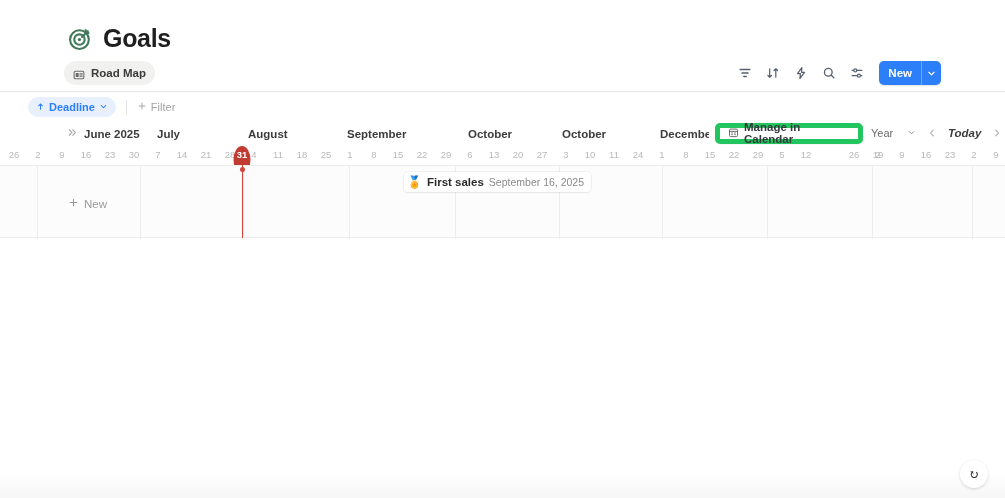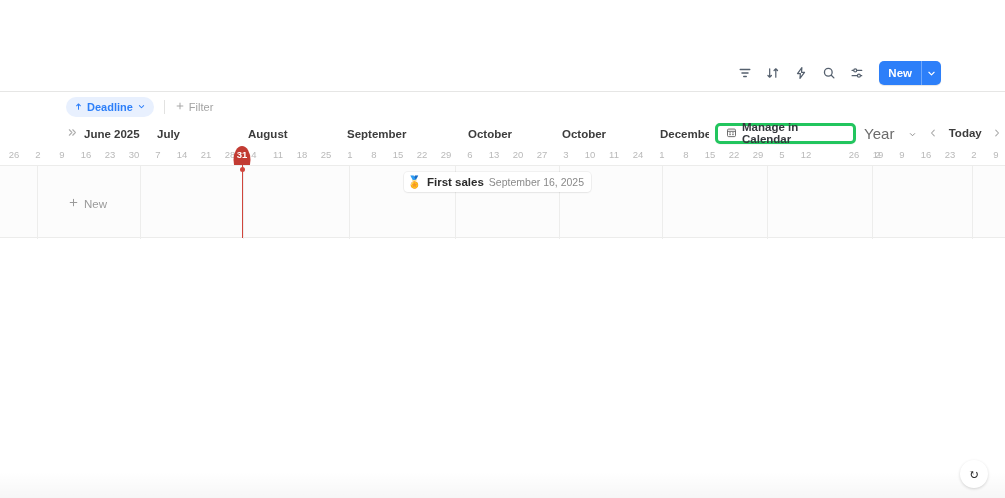--- a/index.html
+++ b/index.html
@@ -47,21 +47,21 @@
   .new-btn-caret {
     display: flex; align-items: center; justify-content: center;
     width: 20px; border-left: 1px solid rgba(255,255,255,.32);
     color: #fff; cursor: pointer;
   }
 
   .header-rule { position: absolute; left: 0; top: 91px; width: 1005px; height: 1px; background: #e6e6e5; }
 
   
   .filter-bar { position: absolute; left: 0; top: 92px; width: 1005px; height: 29px; display: flex; align-items: center; }
-  .filter-bar-inner { display: flex; align-items: center; padding-left: 66px; gap: 8px; }
+  .filter-bar-inner { display: flex; align-items: center; padding-left: 28px; gap: 8px; }
   .pill {
     display: flex; align-items: center; gap: 4px;
     height: 20px; padding: 0 8px; border-radius: 10px;
     background: #e8f0fe; color: #2d7ff9; font-size: 11px; font-weight: bold; cursor: pointer;
   }
   .pill svg { display: block; }
   .pill-sep { width: 1px; height: 14px; background: #e2e2e1; margin: 0 2px; }
   .add-filter { display: flex; align-items: center; gap: 4px; color: #a3a3a3; font-size: 11px; cursor: pointer; }
 
   
@@ -84,27 +84,27 @@
   }
 
   
   .tl-controls {
     position: absolute; top: 0px; left: 709px;
     display: flex; align-items: center; gap: 6px; background: #fff; padding-left: 6px; height: 22px;
   }
   .calbtn {
     display: flex; align-items: center; gap: 5px;
     height: 21px; padding: 0 8px; border-radius: 5px;
-    border: 3px solid #22c55e; background: #fff;
+    border: 5px solid #22c55e; background: #fff;
     font-size: 11.5px; font-weight: bold; color: #35383d; cursor: pointer;
     box-shadow: 0 1px 1px rgba(0,0,0,.04);
   }
-  .year-sel { display: flex; align-items: center; gap: 14px; font-size: 15px; color: #6b6b6b; cursor: pointer; padding: 0 2px; }
+  .year-sel { display: flex; align-items: center; gap: 14px; font-size: 11px; color: #6b6b6b; cursor: pointer; padding: 0 2px; }
   .nav-arrow { width: 16px; height: 18px; display: flex; align-items: center; justify-content: center; color: #a8a8a8; cursor: pointer; }
-  .today-btn { font-size: 11.5px; color: #3c3c3c; font-weight: bold; cursor: pointer; padding: 0 2px; }
+  .today-btn { font-size: 11.5px; color: #3c3c3c; font-weight: bold; cursor: pointer; padding: 0 2px; font-style: italic; }
 
   
   .tl-body { position: absolute; left: 0; top: 165px; width: 1005px; height: 73px; background: #fcfcfc; border-top: 1px solid #ececeb; border-bottom: 1px solid #ececeb; }
   .vgrid { position: absolute; top: 0; width: 1px; height: 73px; background: #ededec; }
   .row-new { position: absolute; left: 68px; top: 31px; display: flex; align-items: center; gap: 5px; color: #9a9a9a; font-size: 11.5px; cursor: pointer; }
 
   .event-chip {
     position: absolute; top: 6px; height: 20px;
     display: flex; align-items: center; gap: 5px;
     padding: 0 7px 0 3px; border-radius: 4px; background: #ffffff;
@@ -132,21 +132,45 @@
     font-size: 13px; color: #2a2a2a; font-family: "DejaVu Serif", serif;
   }
 </style>
 </head>
 <body>
 
 <div class="app">
 
   <div class="header">
 
-
+    <div class="title-row">
+      <span class="target-icon">
+        <svg viewBox="0 0 24 24" width="25" height="25" fill="none">
+          <circle cx="11" cy="13" r="9" stroke="#417a5a" stroke-width="2"></circle>
+          <circle cx="11" cy="13" r="5" stroke="#417a5a" stroke-width="2"></circle>
+          <circle cx="11" cy="13" r="1.6" fill="#417a5a"></circle>
+          <path d="M13.5 10.5 L19 5" stroke="#417a5a" stroke-width="2" stroke-linecap="round"></path>
+          <path d="M17 3.2 L17 6.6 L20.4 6.6" stroke="#417a5a" stroke-width="2" stroke-linejoin="round" fill="none"></path>
+        </svg>
+      </span>
+      <h1 class="page-title">Goals</h1>
+    </div>
+
+    <div class="tab-row">
+      <div class="tab">
+        <span class="tab-icon">
+          <svg viewBox="0 0 16 16" width="12" height="12" fill="none">
+            <rect x="1.5" y="3" width="13" height="10" rx="1.6" stroke="#6b6b6b" stroke-width="1.4"></rect>
+            <rect x="3.6" y="5.2" width="4" height="5.6" rx="0.6" fill="#6b6b6b"></rect>
+            <path d="M9.2 6.2h3.2M9.2 8h3.2M9.2 9.8h3.2" stroke="#6b6b6b" stroke-width="1.2" stroke-linecap="round"></path>
+          </svg>
+        </span>
+        <span class="tab-label">Road Map</span>
+      </div>
+    </div>
 
     <div class="header-actions">
       <div class="icon-btn" title="Filter">
         <svg viewBox="0 0 16 16" width="14" height="14" fill="none" stroke="#55606e" stroke-width="1.5" stroke-linecap="round">
           <path d="M2.5 4h11M4.5 8h7M6.5 12h3"></path>
         </svg>
       </div>
       <div class="icon-btn" title="Sort">
         <svg viewBox="0 0 16 16" width="14" height="14" fill="none" stroke="#55606e" stroke-width="1.4" stroke-linecap="round" stroke-linejoin="round">
           <path d="M4.2 3.2v9.6M2.2 10.8l2 2 2-2"></path>

